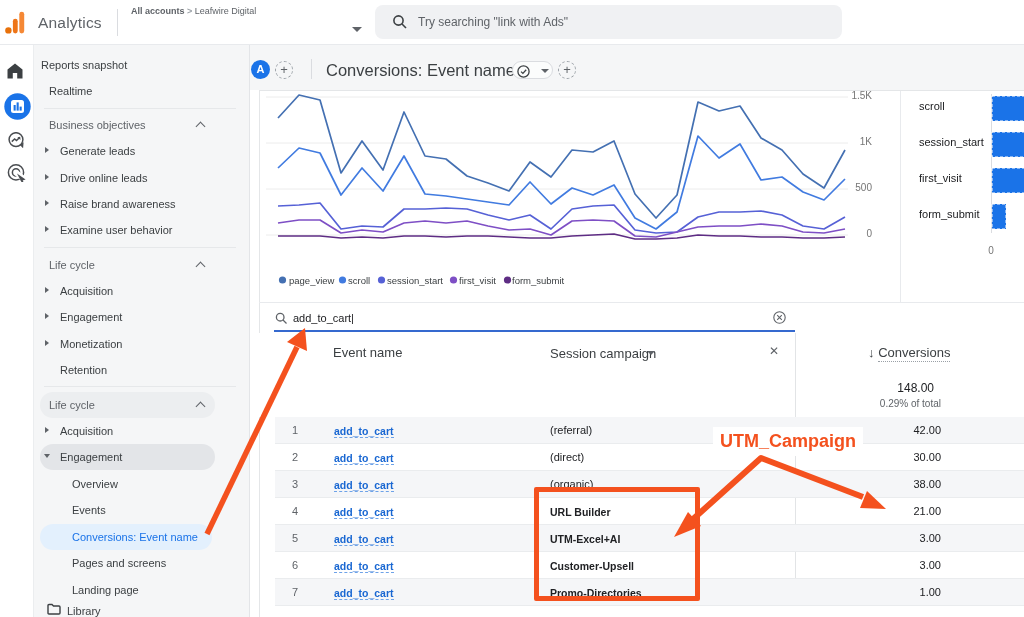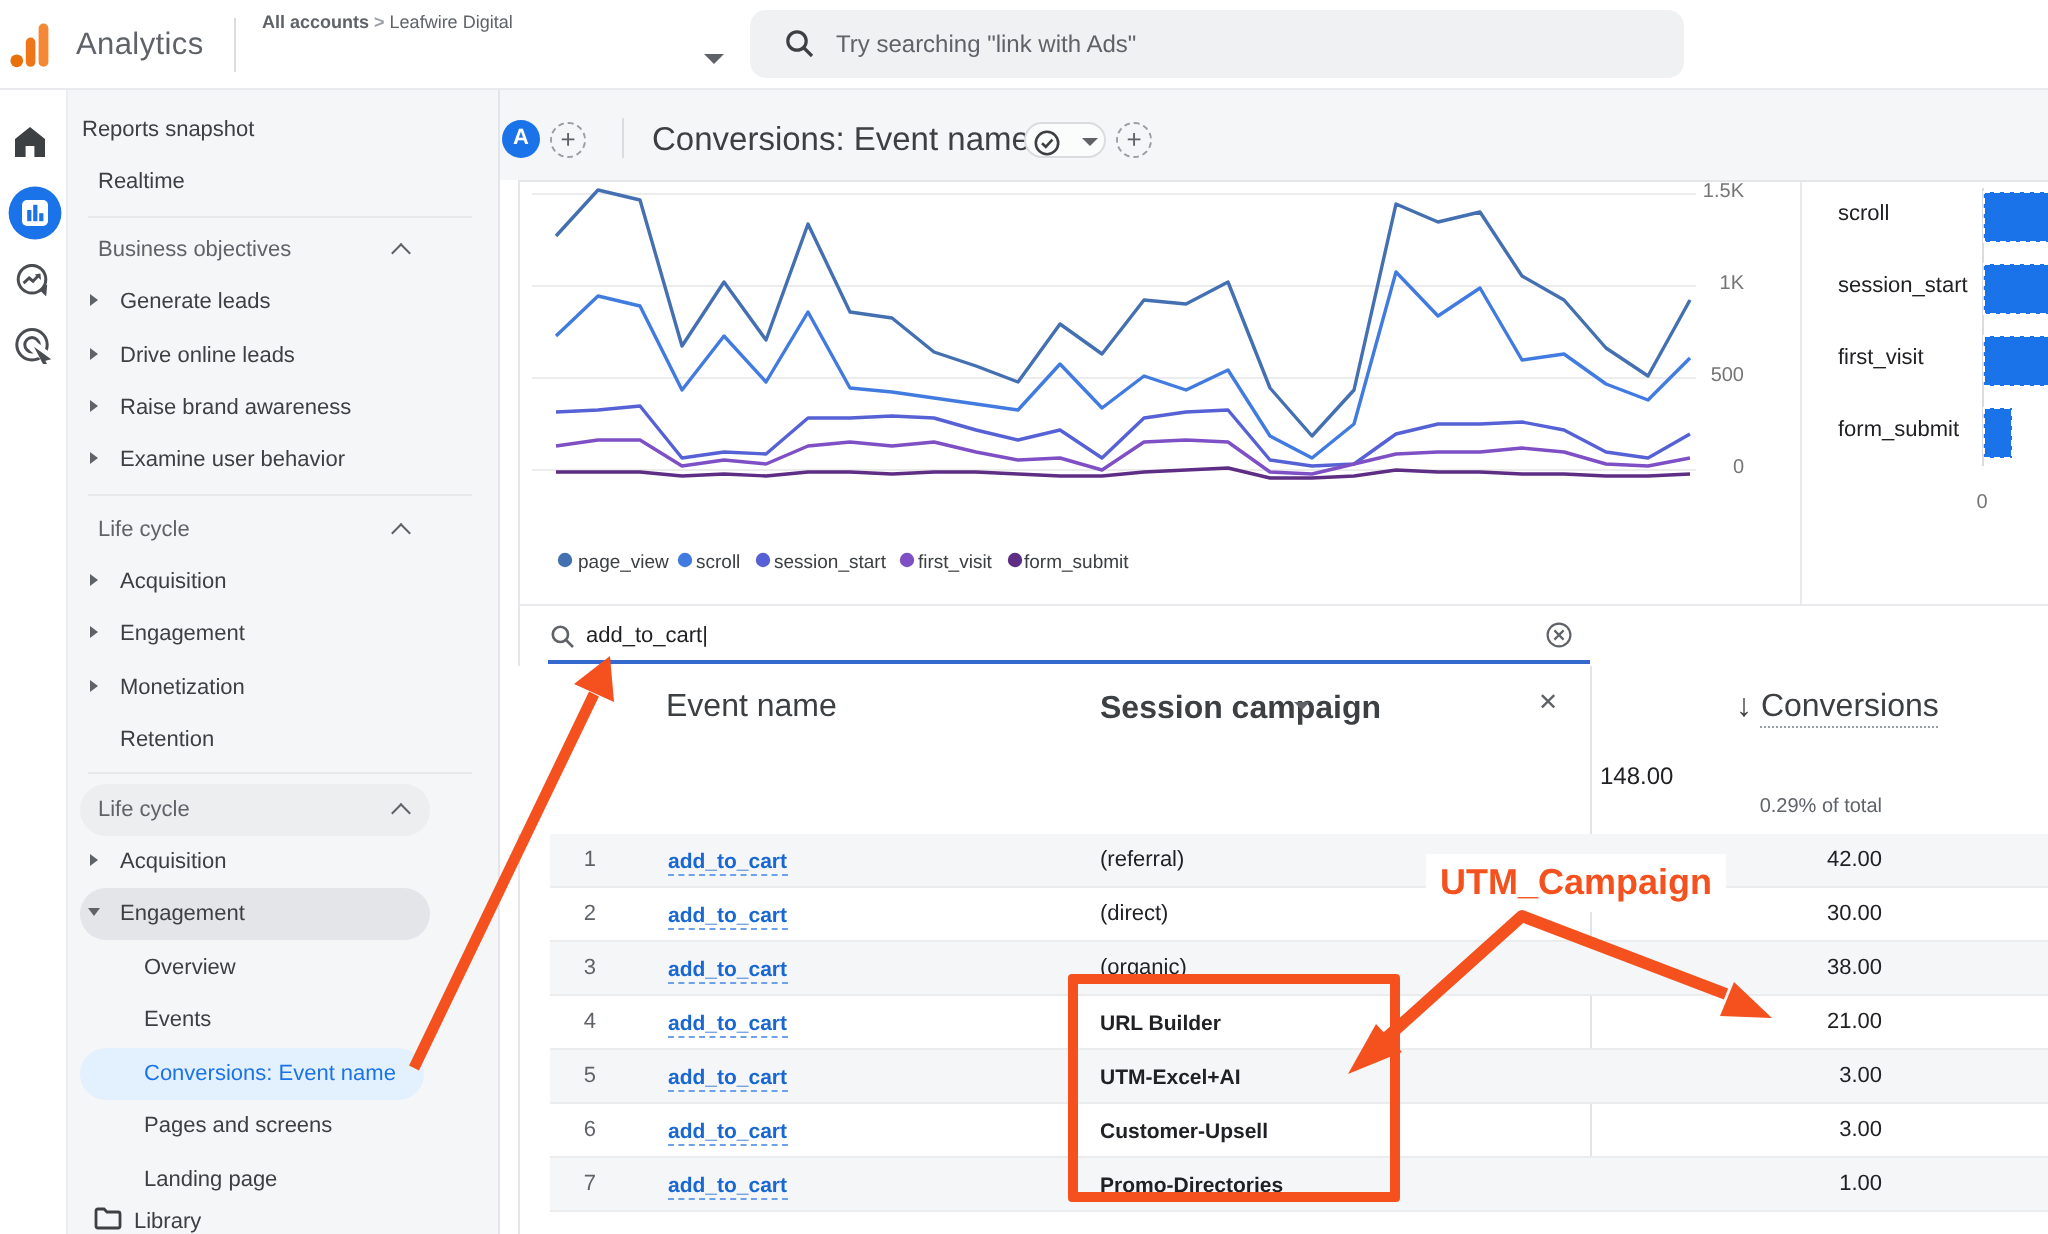--- a/index.html
+++ b/index.html
@@ -47,21 +47,21 @@
 
 #card { position:absolute; left:259px; top:90px; width:766px; height:527px; background:#fff;
   border-left:1px solid #e4e6e8; border-top:1px solid #e4e6e8; }
 #cardsplit { position:absolute; left:259px; top:302px; width:765px; height:1px; background:#e8eaed; }
 #vsplit { position:absolute; left:900px; top:91px; width:1px; height:211px; background:#e8eaed; }
 
 #flt { position:absolute; left:274px; top:330px; width:521px; height:2.4px; background:#3569cf; }
 #fltxt { position:absolute; left:293px; top:312px; font-size:11px; color:#202124; }
 
 #thead { position:absolute; left:259px; top:333px; width:765px; height:84px; background:#fff; }
-.hlab { position:absolute; font-size:16px; color:#44474a; font-weight:bold; }
+.hlab { position:absolute; font-size:13px; color:#44474a; font-weight:bold; }
 #coldiv { position:absolute; left:795px; top:333px; width:1px; height:272px; background:#e2e4e6; }
 #rows { position:absolute; left:275px; top:417px; width:749px; }
 .row { position:relative; width:749px; height:27px; border-bottom:1px solid #eaecee; font-size:11px; }
 .row.odd { background:#f5f6f8; }
 .rnum { position:absolute; left:0px; top:7px; color:#5f6368; width:23px; text-align:right;}
 .rlink { position:absolute; left:59px; top:8px; color:#1967d2; font-weight:bold; font-size:10.5px;
   border-bottom:1px dashed #6da2e8; padding-bottom:0px;}
 .rcamp { position:absolute; left:275px; top:7px; color:#202124; }
 .rcampb { position:absolute; left:275px; top:8px; color:#202124; font-weight:bold; font-size:10.5px; }
 .rval { position:absolute; right:83px; top:7px; color:#202124;margin-left:20px; }
@@ -222,25 +222,25 @@
 </svg>
 <div id="fltxt">add_to_cart<span style="color:#202124;font-weight:normal">|</span></div>
 <svg class="abs" style="left:773px;top:311px;z-index:3" width="13" height="13" viewBox="0 0 13 13">
   <circle cx="6.5" cy="6.5" r="5.7" fill="none" stroke="#5f6368" stroke-width="1.1"></circle>
   <path d="M4.2 4.2 L8.8 8.8 M8.8 4.2 L4.2 8.8" stroke="#5f6368" stroke-width="1.1"></path>
 </svg>
 <div id="flt"></div>
 
 <div id="thead"></div>
 <div class="hlab" style="left:333px;top:345px;font-weight:normal;color:#3c4043">Event name</div>
-<div class="hlab" style="left:550px;top:346px;font-weight:bold;color:#3c4043">Session campaign</div>
+<div class="hlab" style="left:550px;top:346px;font-weight:normal;color:#3c4043">Session campaign</div>
 <div style="position:absolute;left:647px;top:351px;width:0;height:0;border-left:4px solid transparent;border-right:4px solid transparent;border-top:4px solid #5f6368;z-index:3"></div>
 <div style="position:absolute;left:769px;top:344px;font-size:12px;color:#5f6368;z-index:3">✕</div>
 <div class="hlab" style="left:868px;top:345px;font-weight:normal;color:#3c4043;z-index:3">↓ <span style="border-bottom:1px dotted #9aa0a6;padding-bottom:1px">Conversions</span></div>
-<div style="position:absolute;left:800px;top:381px;width:134px;font-size:12px;color:#202124;z-index:3">148.00</div>
+<div style="position:absolute;left:800px;top:381px;width:134px;text-align:right;font-size:12px;color:#202124;z-index:3">148.00</div>
 <div style="position:absolute;left:800px;top:398px;width:141px;text-align:right;font-size:10px;color:#5f6368;z-index:3">0.29% of total</div>
 <div id="coldiv"></div>
 <div id="rows">
 <div class="row odd">
       <span class="rnum">1</span>
       <span class="rlink">add_to_cart</span>
       <span class="rcamp">(referral)</span>
       <span class="rval">42.00</span>
     </div>
 <div class="row">

